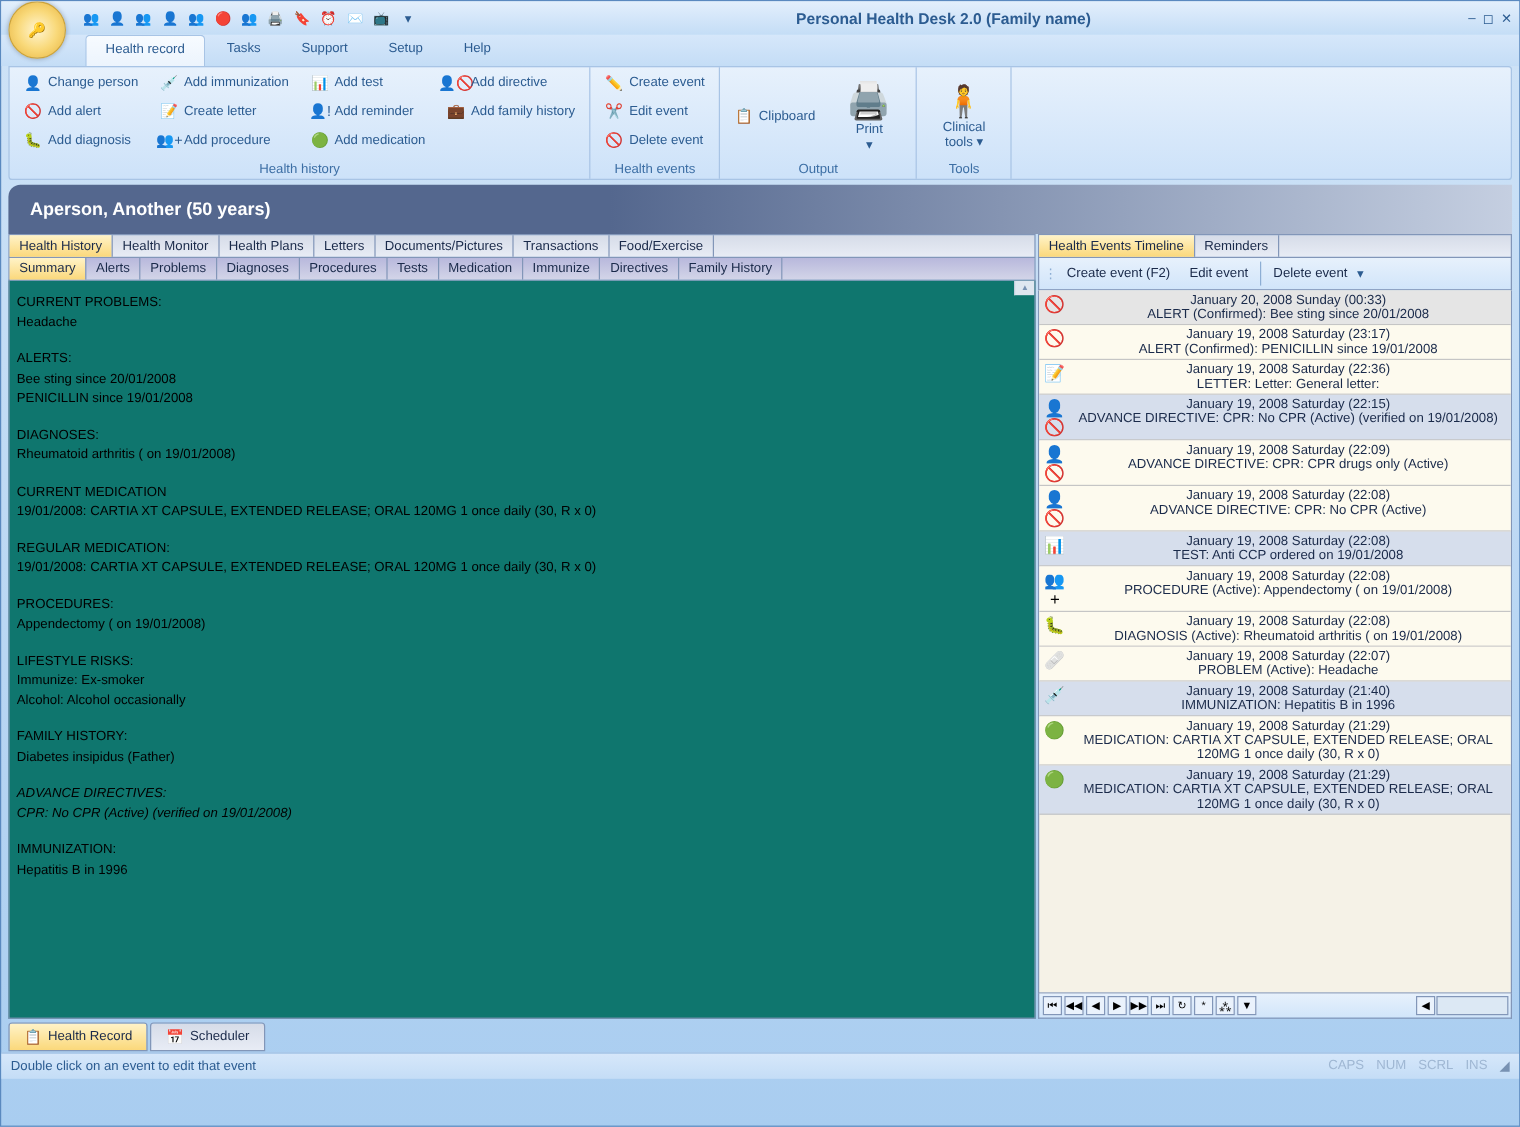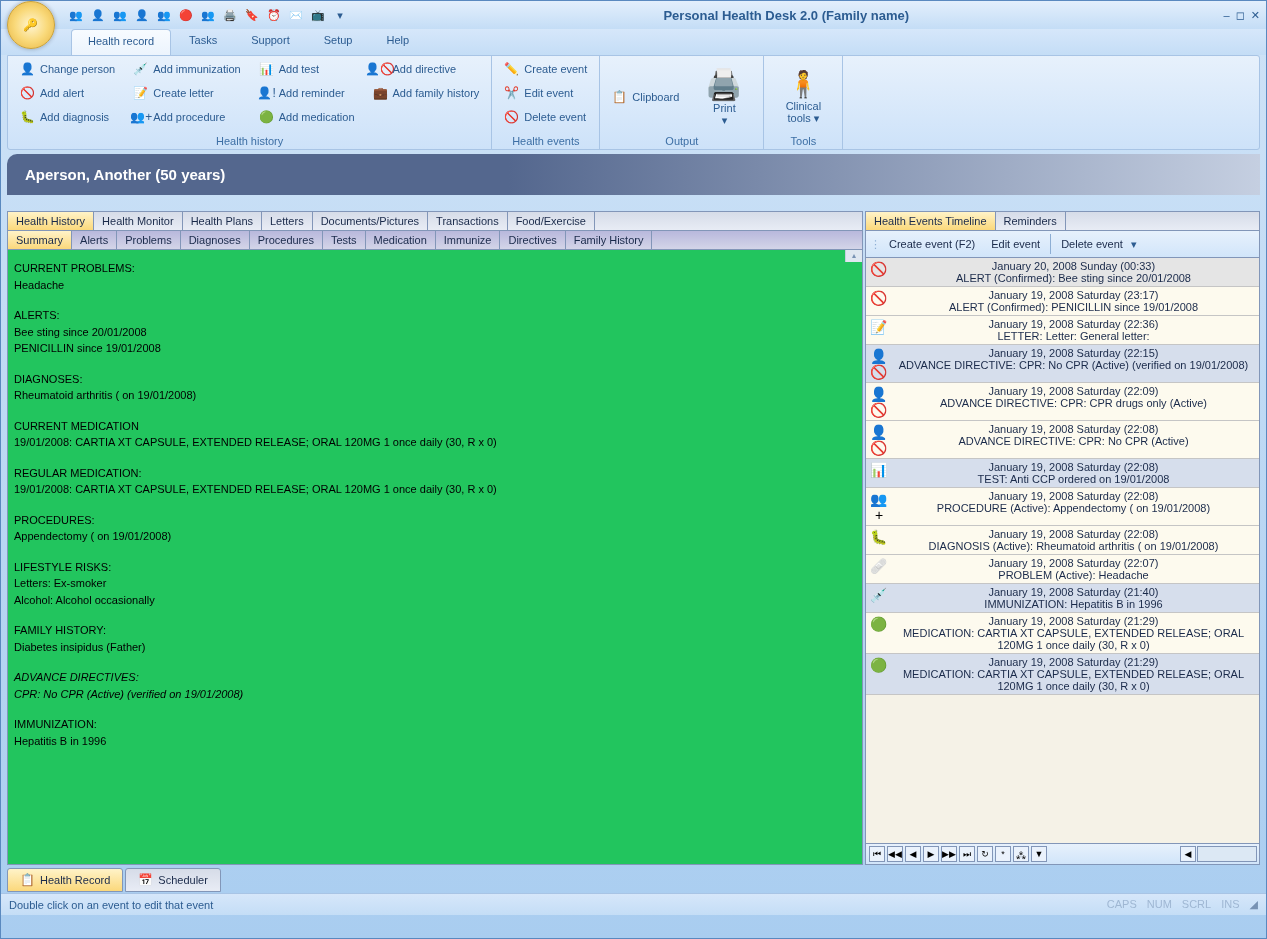--- a/index.html
+++ b/index.html
@@ -14,29 +14,29 @@
 .ribbon-tab { padding:5px 16px; color:#2c5c91; border-radius:4px 4px 0 0; margin-right:2px; }
 .ribbon-tab.active { background:linear-gradient(#f7fbff,#ecf4fd); border:1px solid #a8c4e5; border-bottom:none; }
 .ribbon { display:flex; background:linear-gradient(to bottom, #e7f1fc, #cde2f9); border:1px solid #a8c4e5; margin:0 6px; height:95px; border-radius:0 3px 3px 3px; }
 .ribbon-group { display:flex; flex-direction:column; border-right:1px solid #a8c4e5; padding:3px 8px 1px; }
 .ribbon-group-btns { display:flex; flex:1; gap:10px; }
 .ribbon-col { display:flex; flex-direction:column; gap:4px; }
 .ribbon-btn { display:flex; align-items:center; gap:4px; color:#2c5c91; cursor:pointer; padding:2px 4px; border-radius:3px; white-space:nowrap; }
 .ribbon-big-btn { display:flex; flex-direction:column; align-items:center; justify-content:center; color:#2c5c91; width:62px; cursor:pointer; padding:2px; text-align:center; }
 .ribbon-group-label { text-align:center; color:#3d6fa5; padding:1px 0; }
 .icon { width:16px; height:16px; display:inline-flex; align-items:center; justify-content:center; font-size:12px; }
-.subheader { margin:4px 6px 16px; border-top-left-radius:10px; background:linear-gradient(to right, #54678e 40%, #c5cfe1); padding:12px 18px; color:#fff; font-size:15px; font-weight:bold; }
+.subheader { margin:4px 6px 0; border-top-left-radius:10px; background:linear-gradient(to right, #54678e 40%, #c5cfe1); padding:12px 18px; color:#fff; font-size:15px; font-weight:bold; }
 .main-area { display:flex; margin:0 6px 0; gap:2px; height:654px; }
 .left-pane { flex:1; display:flex; flex-direction:column; }
 .right-pane { width:395px; display:flex; flex-direction:column;text-align:center; }
 .tabs-row { display:flex; background:linear-gradient(#d6dce8,#e8ecf5); border:1px solid #8296b8; }
 .tab { padding:3px 8px; border-right:1px solid #8296b8; color:#1a2a4a; cursor:pointer; }
 .tab.active { background:linear-gradient(#fff3c8,#fbd87b); }
 .subtabs-row { display:flex; background:linear-gradient(#b8b8dc,#d3d5e8); border:1px solid #8296b8; border-top:none; }
-.content-box { flex:1; background:#22c55e; border:1px solid #8296b8; border-top:none; padding:10px 6px; font-size:12px; color:#000; overflow-y:auto; line-height:1.5; position:relative; }
+.content-box { flex:1; background:#0f766e; border:1px solid #8296b8; border-top:none; padding:10px 6px; font-size:12px; color:#000; overflow-y:auto; line-height:1.5; position:relative; }
 .toolbar { display:flex; gap:0; background:linear-gradient(#e7f1fc,#d1e5fa); border:1px solid #8296b8; border-top:none; padding:2px 4px; align-items:center; }
 .toolbar-btn { padding:4px 7px; color:#1a2a4a; cursor:pointer; border:1px solid transparent; border-radius:3px; }
 .tb-sep { width:1px; background:#8daed4; height:20px; margin:0 2px; }
 .timeline-list { flex:1; border:1px solid #8296b8; border-top:none; background:#f5f2e7; overflow-y:auto; }
 .timeline-row { display:flex; gap:4px; padding:2px 4px; border-bottom:1px solid #c5c5c5; font-size:12px; }
 .timeline-row.blue { background:#d6deec; }
 .timeline-row.cream { background:#fdfaee; }
 .timeline-row.selected { background:#e5e5e5; }
 .tl-icon { width:18px; display:flex; align-items:flex-start; justify-content:center; font-size:14px; padding-top:1px; }
 .tl-text { flex:1; color:#1a2a4a; }
@@ -238,21 +238,21 @@
         <div style="margin-bottom: 14px;">
           <div>REGULAR MEDICATION:</div>
           <div>19/01/2008: CARTIA XT CAPSULE, EXTENDED RELEASE; ORAL 120MG 1  once daily    (30, R x 0)</div>
         </div>
         <div style="margin-bottom: 14px;">
           <div>PROCEDURES:</div>
           <div>Appendectomy ( on 19/01/2008)</div>
         </div>
         <div style="margin-bottom: 14px;">
           <div>LIFESTYLE RISKS:</div>
-          <div>Letters: Ex-smoker</div>
+          <div>Immunize: Ex-smoker</div>
           <div>Alcohol: Alcohol occasionally</div>
         </div>
         <div style="margin-bottom: 14px;">
           <div>FAMILY HISTORY:</div>
           <div>Diabetes insipidus (Father)</div>
         </div>
         <div style="margin-bottom: 14px; font-style: italic;">
           <div>ADVANCE DIRECTIVES:</div>
           <div>CPR: No CPR (Active) (verified on 19/01/2008)</div>
         </div>

